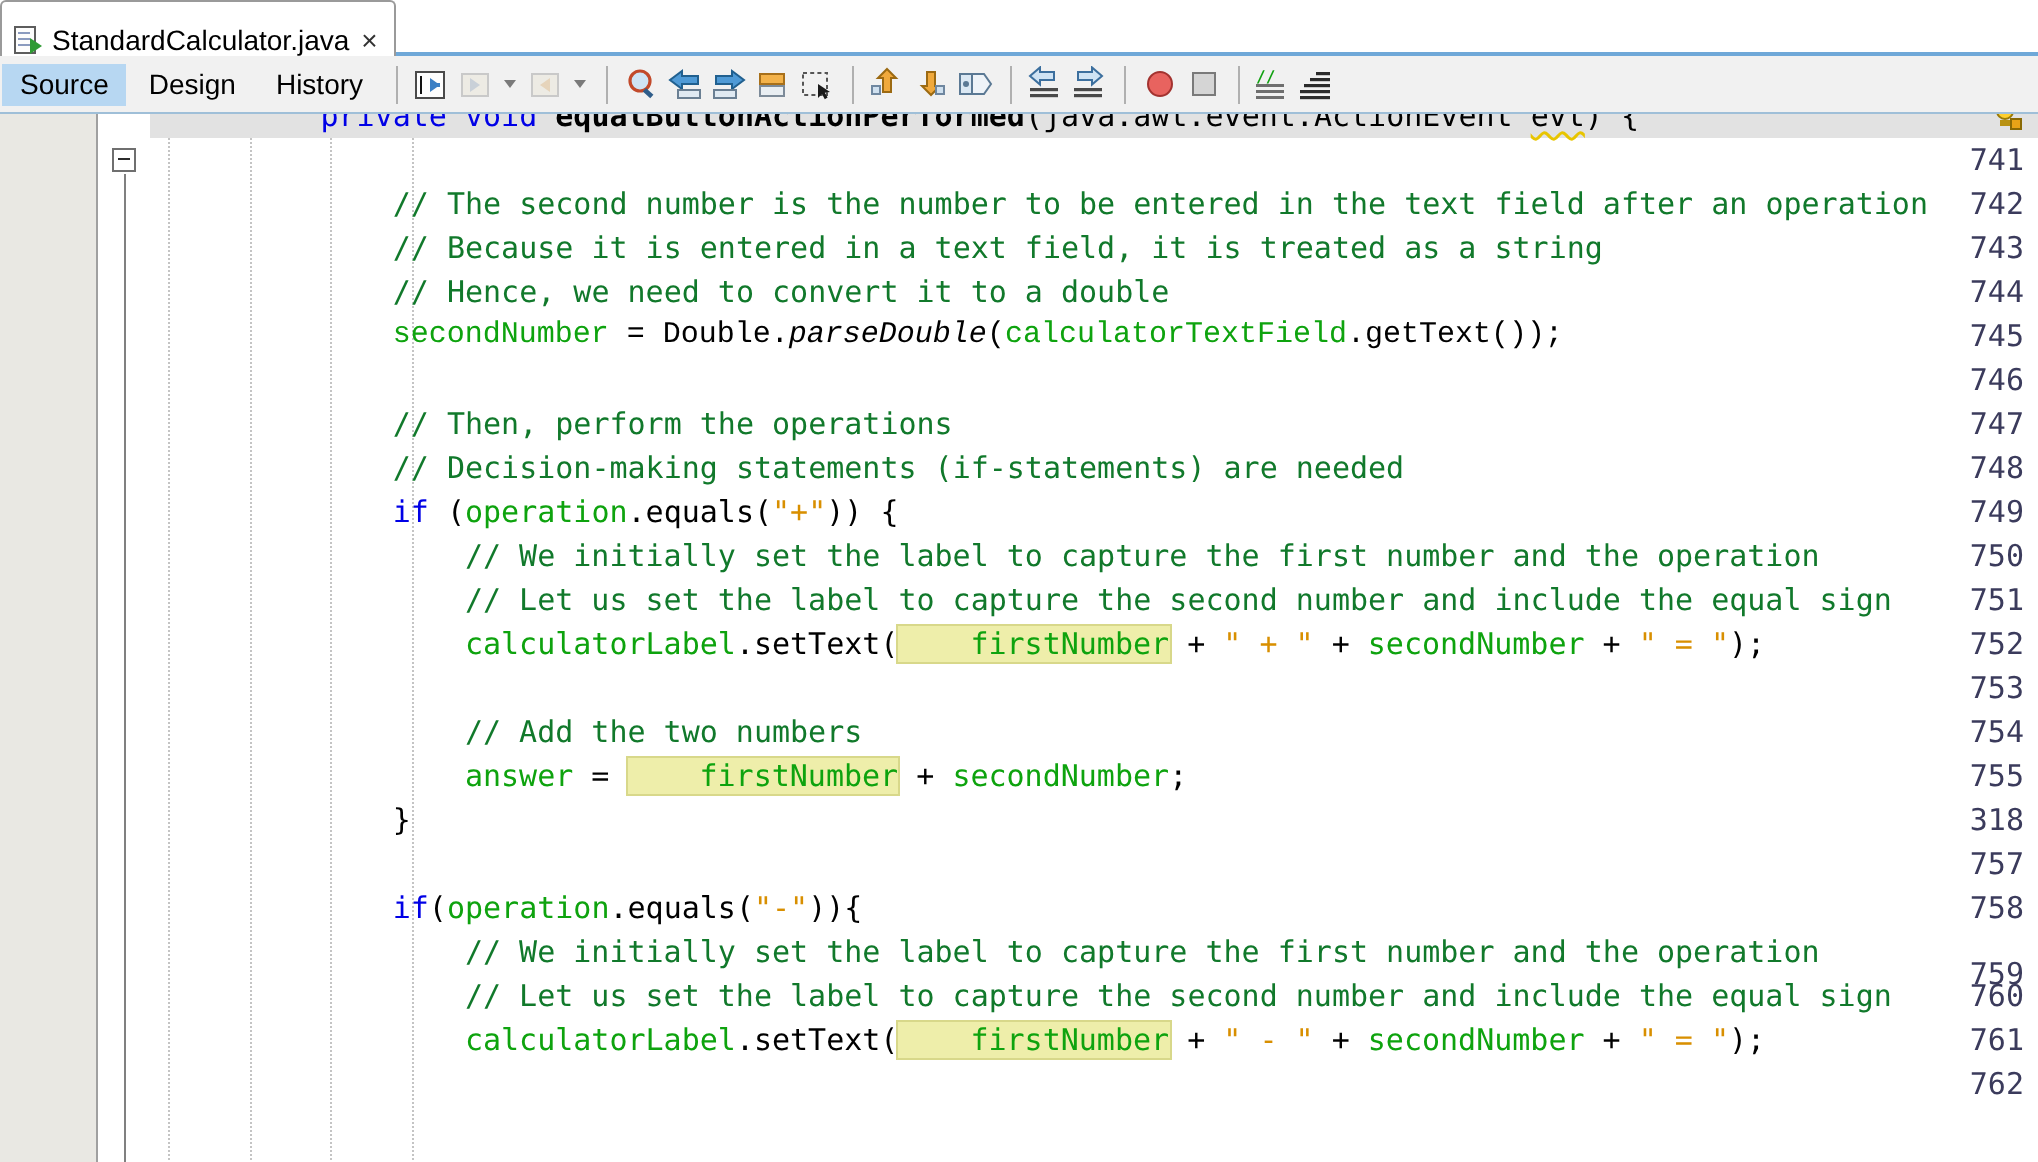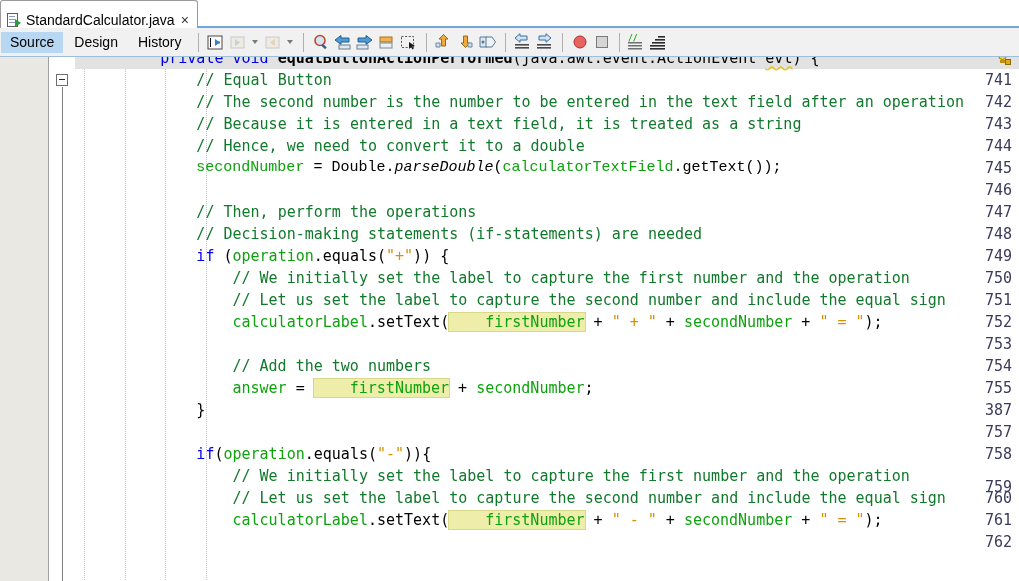--- a/index.html
+++ b/index.html
@@ -296,21 +296,20 @@
   <div class="foldcol">
     <div class="foldline"></div>
     <div class="foldbox"></div>
   </div>
   <div class="guide" style="left:84px;"></div>
   <div class="guide" style="left:125px;"></div>
   <div class="guide" style="left:165px;"></div>
   <div class="guide" style="left:206px;"></div>
   <div class="codearea" id="codearea">
       <div class="row" style="position: absolute; left: 0px; right: 0px; top: -10px;"><div class="hl-row"></div><span class="codetext" style="margin-left: 72.24px;"><span class="kw">private</span><span class="pln"> </span><span class="kw">void</span><span class="pln"> </span><span class="mth">equalButtonActionPerformed</span><span class="pln">(java.awt.event.ActionEvent </span><span class="pln squig">evt</span><span class="pln">) {</span></span></div>
-      <div class="row" style="position: absolute; left: 0px; right: 0px; top: 12px;"><span class="codetext" style="margin-left: 108.36px;"><span class="cmt">// Equal Button</span></span></div>
       <div class="row" style="position: absolute; left: 0px; right: 0px; top: 34px;"><span class="codetext" style="margin-left: 108.36px;"><span class="cmt">// The second number is the number to be entered in the text field after an operation</span></span></div>
       <div class="row" style="position: absolute; left: 0px; right: 0px; top: 56px;"><span class="codetext" style="margin-left: 108.36px;"><span class="cmt">// Because it is entered in a text field, it is treated as a string</span></span></div>
       <div class="row" style="position: absolute; left: 0px; right: 0px; top: 78px;"><span class="codetext" style="margin-left: 108.36px;"><span class="cmt">// Hence, we need to convert it to a double</span></span></div>
       <div class="row" style="position: absolute; left: 0px; right: 0px; top: 100px; font-family: Liberation Mono, monospace;"><span class="codetext" style="margin-left: 108.36px;"><span class="fld">secondNumber</span><span class="pln"> = Double.</span><span class="stat">parseDouble</span><span class="pln">(</span><span class="fld">calculatorTextField</span><span class="pln">.getText());</span></span></div>
       <div class="row" style="position: absolute; left: 0px; right: 0px; top: 122px;"><span class="codetext" style="margin-left: 0px;"></span></div>
       <div class="row" style="position: absolute; left: 0px; right: 0px; top: 144px;"><span class="codetext" style="margin-left: 108.36px;"><span class="cmt">// Then, perform the operations</span></span></div>
       <div class="row" style="position: absolute; left: 0px; right: 0px; top: 166px;"><span class="codetext" style="margin-left: 108.36px;"><span class="cmt">// Decision-making statements (if-statements) are needed</span></span></div>
       <div class="row" style="position: absolute; left: 0px; right: 0px; top: 188px;"><span class="codetext" style="margin-left: 108.36px;"><span class="kw">if</span><span class="pln"> (</span><span class="fld">operation</span><span class="pln">.equals(</span><span class="str">"+"</span><span class="pln">)) {</span></span></div>
       <div class="row" style="position: absolute; left: 0px; right: 0px; top: 210px;"><span class="codetext" style="margin-left: 144.48px;"><span class="cmt">// We initially set the label to capture the first number and the operation</span></span></div>
       <div class="row" style="position: absolute; left: 0px; right: 0px; top: 232px;"><span class="codetext" style="margin-left: 144.48px;"><span class="cmt">// Let us set the label to capture the second number and include the equal sign</span></span></div>
@@ -340,21 +339,21 @@
       <div class="lnum" style="top: 122px;">746</div>
       <div class="lnum" style="top: 144px;">747</div>
       <div class="lnum" style="top: 166px;">748</div>
       <div class="lnum" style="top: 188px;">749</div>
       <div class="lnum" style="top: 210px;">750</div>
       <div class="lnum" style="top: 232px;">751</div>
       <div class="lnum" style="top: 254px;">752</div>
       <div class="lnum" style="top: 276px;">753</div>
       <div class="lnum" style="top: 298px;">754</div>
       <div class="lnum" style="top: 320px;">755</div>
-      <div class="lnum" style="top: 342px;">387</div>
+      <div class="lnum" style="top: 342px;">318</div>
       <div class="lnum" style="top: 364px;">757</div>
       <div class="lnum" style="top: 386px;">758</div>
       <div class="lnum" style="top: 419px;">759</div>
       <div class="lnum" style="top: 430px;">760</div>
       <div class="lnum" style="top: 452px;">761</div>
       <div class="lnum" style="top: 474px;">762</div>
     </div>
 </div>
 
 </body></html>

